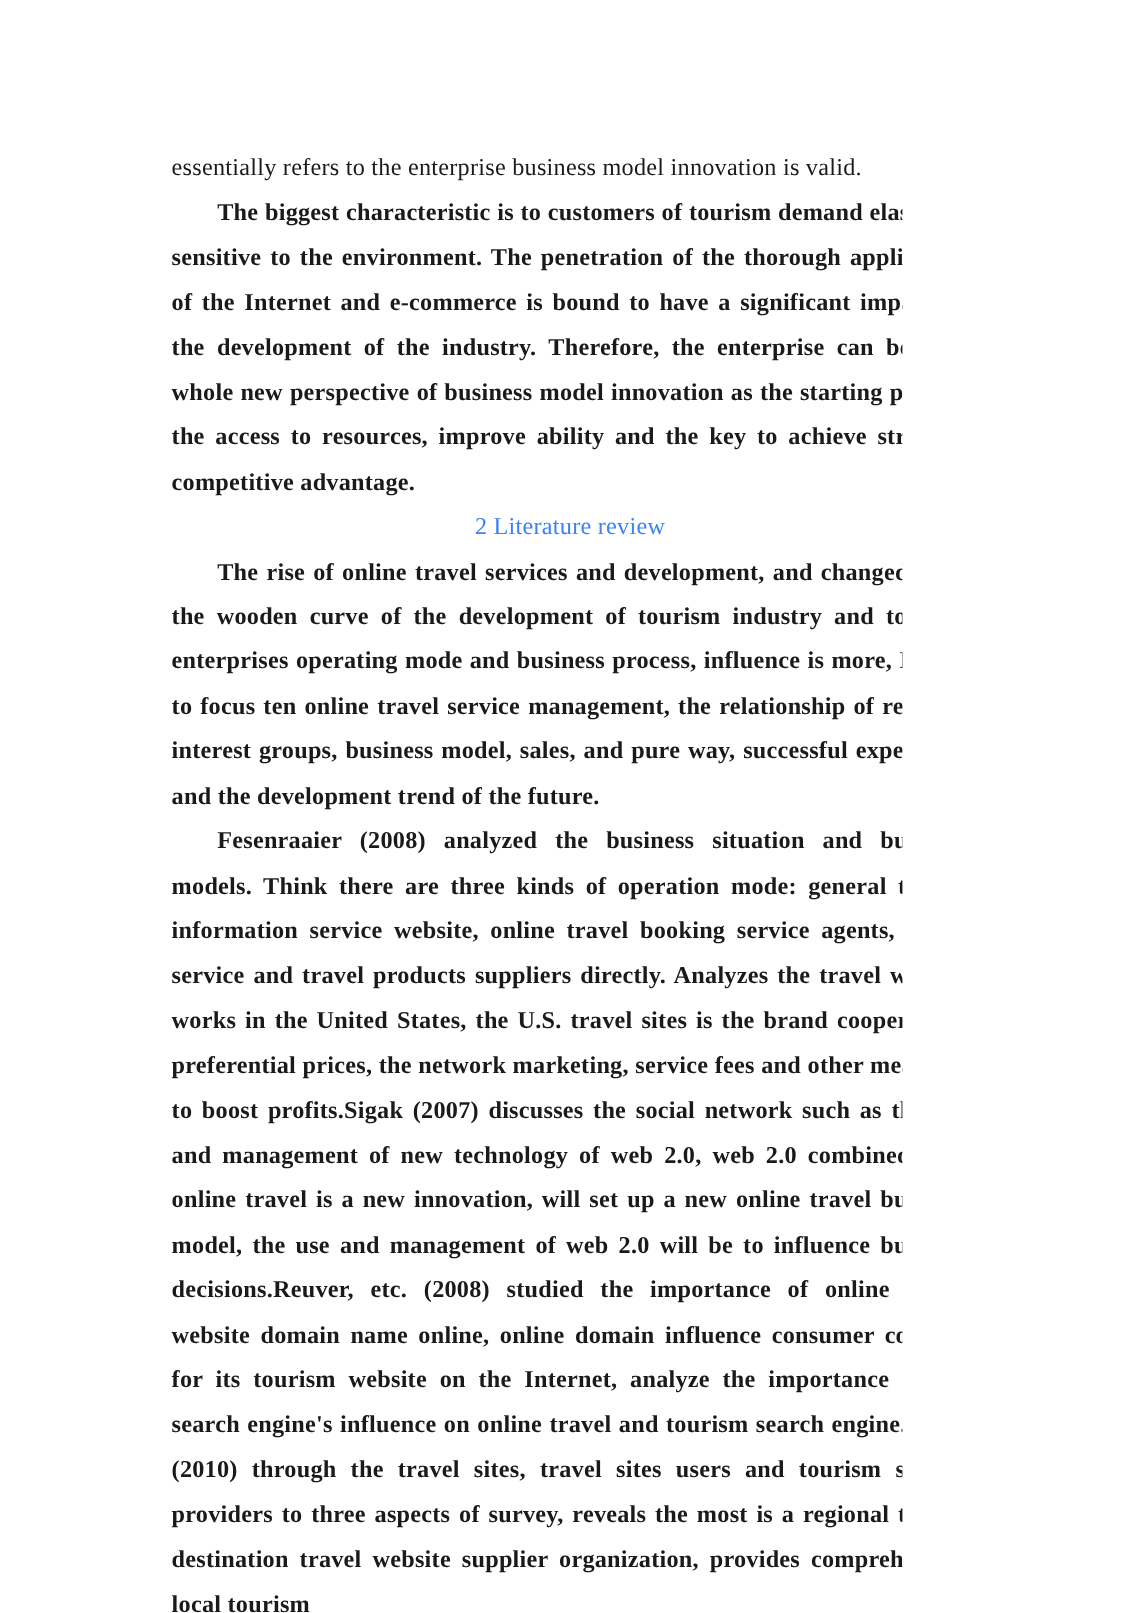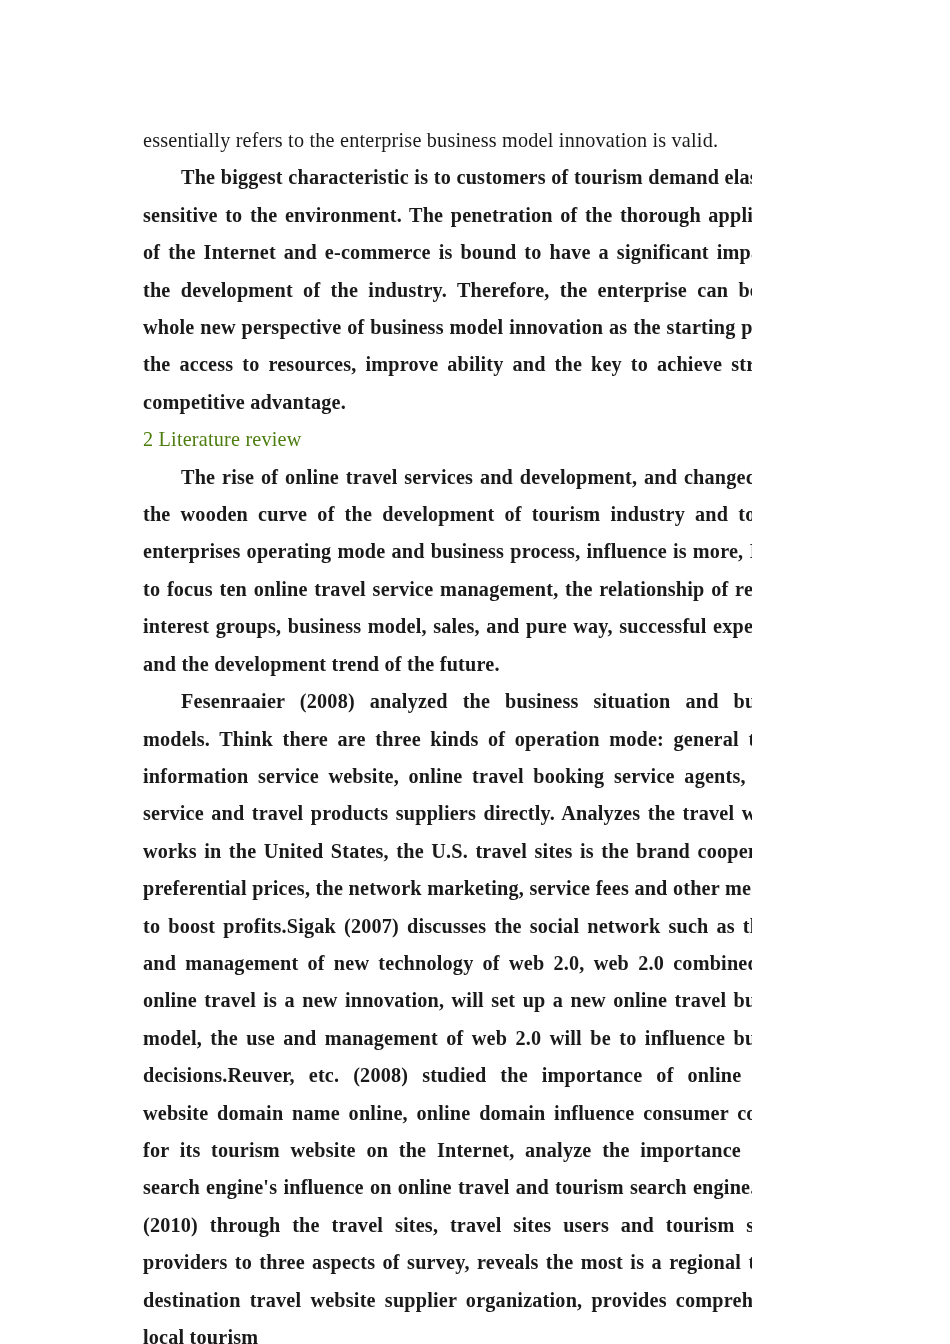--- a/index.html
+++ b/index.html
@@ -52,21 +52,21 @@
 <body>
 
 <div class="page" style="background: rgb(255, 255, 255);">
 
   <div class="text-column">
 
     <p class="para no-indent" style="color: rgb(26, 26, 26);">essentially refers to the enterprise business model innovation is valid.</p>
 
     <p class="para indent" style="color: rgb(26, 26, 26);">The biggest characteristic is to customers of tourism demand elasticity, sensitive to the environment. The penetration of the thorough application of the Internet and e-commerce is bound to have a significant impact on the development of the industry. Therefore, the enterprise can be in a whole new perspective of business model innovation as the starting point is the access to resources, improve ability and the key to achieve strategic competitive advantage.</p>
 
-    <p class="para heading-line" style="color: #4d7c0f;">2 Literature review</p>
+    <p class="para heading-line" style="color: #3b82f6; text-align: center;">2 Literature review</p>
 
     <p class="para indent" style="color: rgb(26, 26, 26);">The rise of online travel services and development, and changed from the wooden curve of the development of tourism industry and tourism enterprises operating mode and business process, influence is more, I want to focus ten online travel service management, the relationship of relevant interest groups, business model, sales, and pure way, successful experience and the development trend of the future.</p>
 
     <p class="para indent clipped" style="color: rgb(26, 26, 26);">Fesenraaier (2008) analyzed the business situation and business models. Think there are three kinds of operation mode: general tourist information service website, online travel booking service agents, travel service and travel products suppliers directly. Analyzes the travel website works in the United States, the U.S. travel sites is the brand cooperation, preferential prices, the network marketing, service fees and other measures to boost profits.Sigak (2007) discusses the social network such as the use and management of new technology of web 2.0, web 2.0 combined with online travel is a new innovation, will set up a new online travel business model, the use and management of web 2.0 will be to influence business decisions.Reuver, etc. (2008) studied the importance of online travel website domain name online, online domain influence consumer concern for its tourism website on the Internet, analyze the importance of the search engine's influence on online travel and tourism search engine.Olson (2010) through the travel sites, travel sites users and tourism service providers to three aspects of survey, reveals the most is a regional tourist destination travel website supplier organization, provides comprehensive local tourism</p>
 
   </div>
 
 </div>
 
 </body></html>

